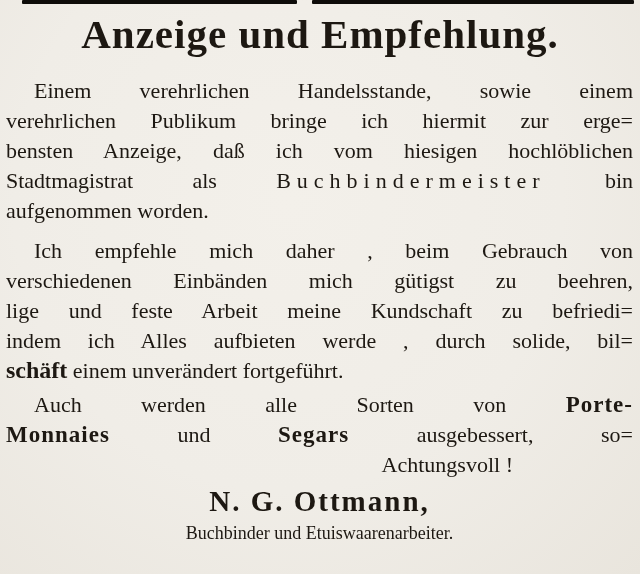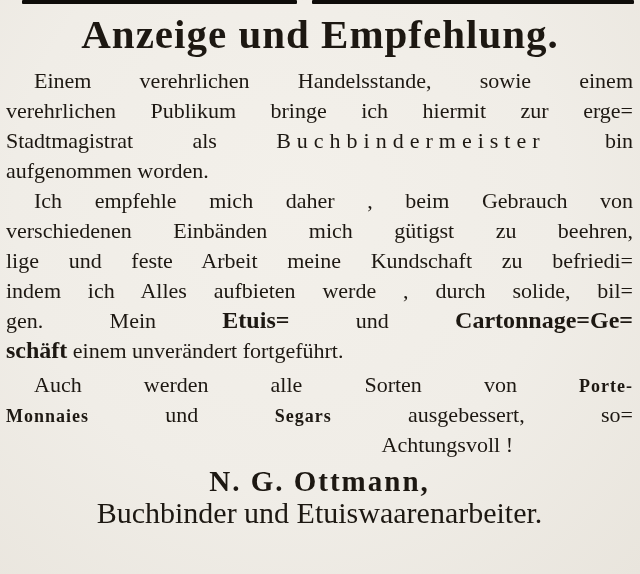--- a/index.html
+++ b/index.html
@@ -33,69 +33,69 @@
   .ln{
     font-size:22px;
     line-height:30px;
     text-align:justify;
     text-align-last:justify;
     -moz-text-align-last:justify;
     white-space:normal;
   }
   .ln.lastline{text-align-last:left;-moz-text-align-last:left;}
   .indent{text-indent:28px;}
-  .para{margin-top:0;}
+  .para{margin-top:10px;}
   .para3{margin-top:4px;}
   .sperr{letter-spacing:6px;}
   .b{font-weight:700;font-size:24px;line-height:1;}
-  .bigb{font-weight:700;font-size:18px;line-height:1;letter-spacing:1px;}
+  .bigb{font-weight:700;font-size:23px;line-height:1;letter-spacing:1px;}
   .closing{
     display:flex;
     align-items:baseline;
     font-size:22px;
     line-height:30px;
   }
   .closing .right{margin-left:auto;margin-right:120px;}
   .sig{margin-top:4px;text-align:center;}
   .sig-name{
     font-weight:700;
     font-size:29px;
     line-height:34px;
     letter-spacing:2px;
   }
   .sig-role{
-    font-size:30px;
+    font-size:18px;
     line-height:30px;
   }
 </style>
 </head>
 <body>
 
 <div class="sheet">
 
   <div class="rule rule-left"></div>
   <div class="rule rule-right"></div>
 
   <h1 class="title">Anzeige und Empfehlung.</h1>
 
   <div class="bodytext">
 
     <div class="para">
       <p class="ln indent">Einem verehrlichen Handelsstande, sowie einem</p>
       <p class="ln">verehrlichen Publikum bringe ich hiermit zur erge=</p>
+      <p class="ln">bensten Anzeige, daß ich vom hiesigen hochlöblichen</p>
       <p class="ln"><span>Stadtmagistrat als</span> <span class="sperr">Buchbindermeister</span> <span>bin</span></p>
       <p class="ln lastline">aufgenommen worden.</p>
     </div>
 
     <div class="para">
       <p class="ln indent">Ich empfehle mich daher , beim Gebrauch von</p>
       <p class="ln">verschiedenen Einbänden mich gütigst zu beehren,</p>
       <p class="ln">lige und feste Arbeit meine Kundschaft zu befriedi=</p>
       <p class="ln">indem ich Alles aufbieten werde , durch solide, bil=</p>
-      <p class="ln"><span>gen.  Mein</span> <span class="b">Etuis=</span> <span>und</span> <span class="b">Cartonnage=Ge=</span></p>
       <p class="ln lastline"><span class="b">schäft</span> <span>einem unverändert fortgeführt.</span></p>
     </div>
 
     <div class="para para3">
       <p class="ln indent"><span>Auch werden alle Sorten von</span> <span class="bigb">Porte-</span></p>
       <p class="ln"><span class="bigb">Monnaies</span> <span>und</span> <span class="bigb">Segars</span> <span>ausgebessert, so=</span></p>
       <p class="closing">
           <span class="right">Achtungsvoll !</span>
         </p>
     </div>

